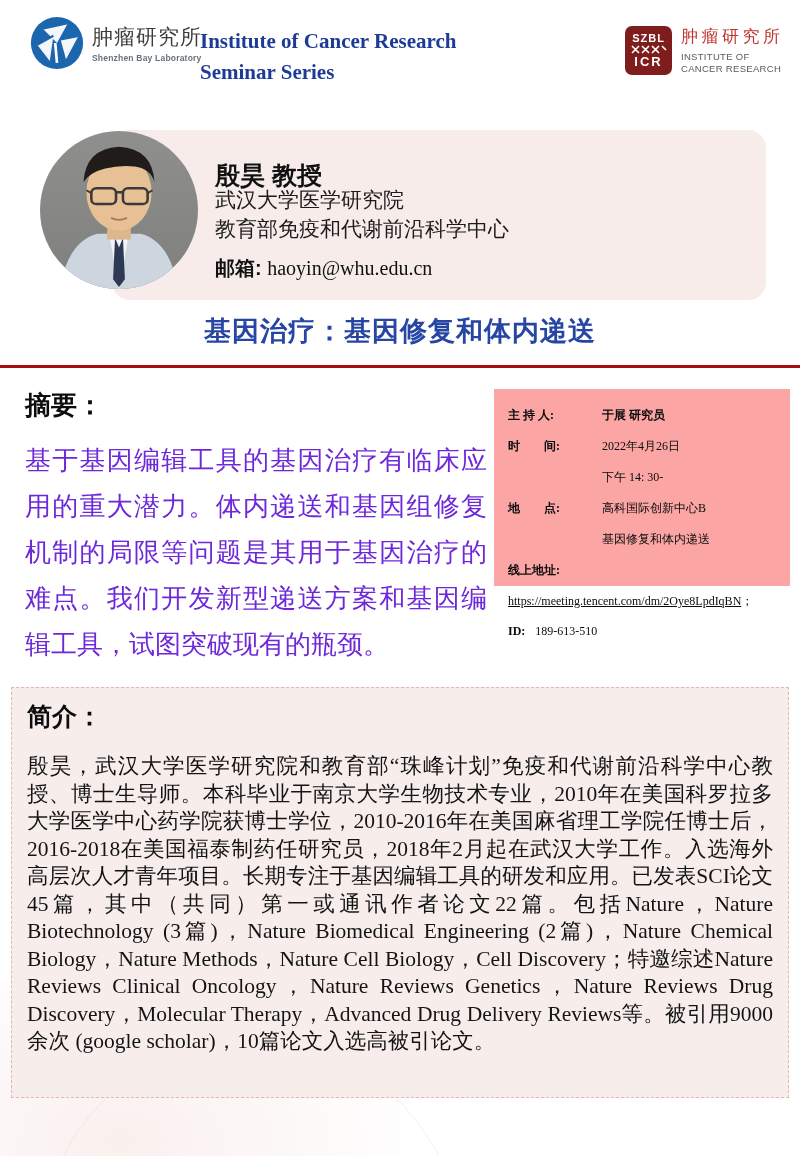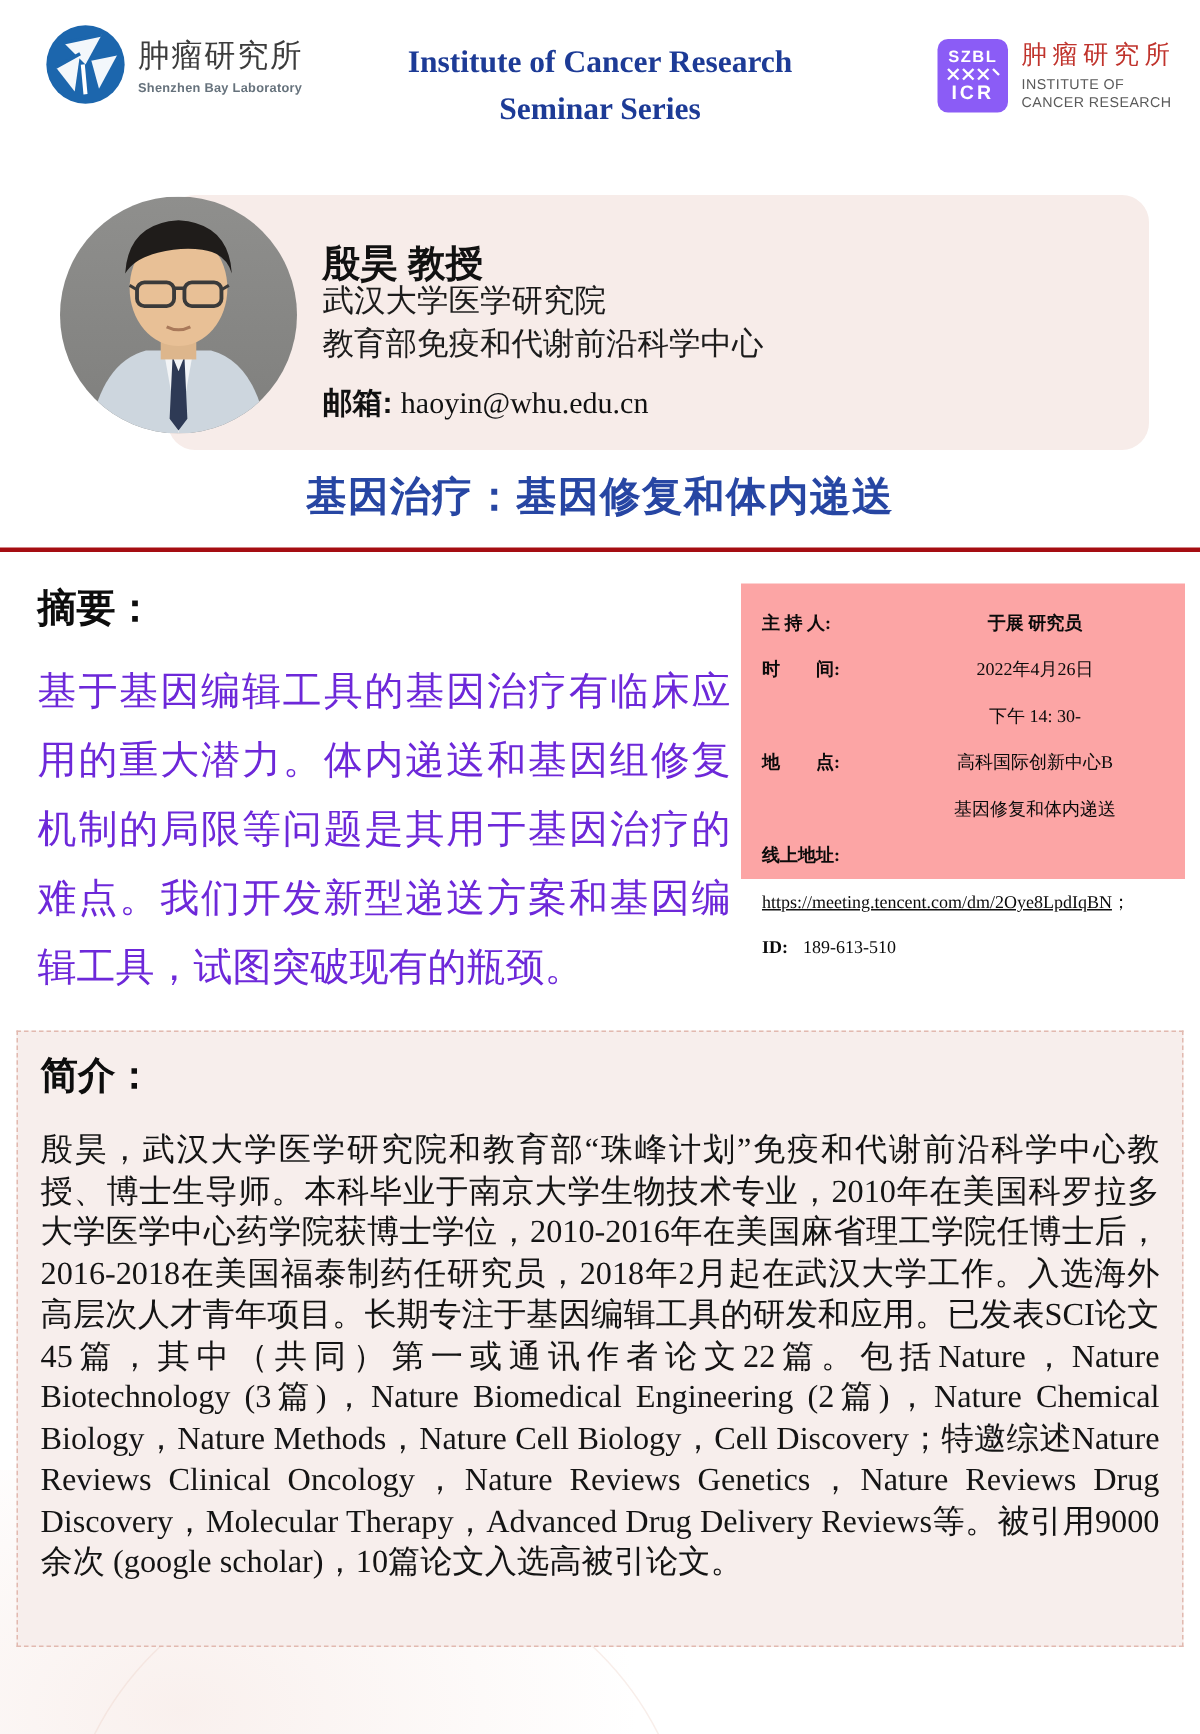--- a/index.html
+++ b/index.html
@@ -14,26 +14,26 @@
       border:1px solid rgba(235,205,195,0.35);pointer-events:none;}
 
   
   .topbar{position:absolute;left:0;top:0;width:800px;height:110px;}
   .logo-left{position:absolute;left:30px;top:16px;display:flex;align-items:center;}
   .logo-circle{width:54px;height:54px;display:block;}
   .logo-left-text{margin-left:8px;}
   .logo-cn{font-size:21px;color:#3c3c3c;letter-spacing:1px;}
   .logo-en{font-size:8.5px;font-weight:bold;color:#66727c;margin-top:2px;letter-spacing:0.2px;}
 
-  .center-title{position:absolute;left:200px;top:26px;width:400px;text-align:center;
+  .center-title{position:absolute;left:200px;top:26px;width:400px;
       font-family:"Liberation Serif","DejaVu Serif",serif;font-weight:bold;
       color:#1d3b96;font-size:21px;line-height:31px;}
 
   .logo-right{position:absolute;left:625px;top:25px;display:flex;align-items:center;}
-  .icr-badge{width:47px;height:49px;background:#8b5cf6;border-radius:7px;color:#fff;
+  .icr-badge{width:47px;height:49px;background:#7f1d1d;border-radius:7px;color:#fff;
       display:flex;flex-direction:column;align-items:center;justify-content:center;gap:1px;}
   .icr-badge .szbl{font-size:11px;font-weight:bold;letter-spacing:1px;line-height:11px;}
   .icr-badge .icr{font-size:13px;font-weight:bold;letter-spacing:2px;line-height:13px;}
   .icr-text{margin-left:9px;}
   .icr-cn{font-family:"Liberation Serif","DejaVu Serif",serif;font-size:17px;color:#c0332c;letter-spacing:3.5px;}
   .icr-en{font-size:9.5px;color:#5a5a5a;line-height:12px;margin-top:3px;letter-spacing:0.3px;}
 
   
   .speaker-card{position:absolute;left:112px;top:130px;width:654px;height:170px;
       background:#f7ece9;border-radius:18px;}
@@ -55,21 +55,21 @@
   .abstract-head{position:absolute;left:25px;top:388px;font-size:26px;font-weight:bold;color:#0d0d0d;margin:0;}
   .abstract-body{position:absolute;left:25px;top:437px;width:462px;margin:0;
       font-size:26px;line-height:46px;color:#6d28d9;text-align:justify;}
 
   
   .details-box{position:absolute;left:494px;top:389px;width:296px;height:197px;background:#fca5a5;
       box-sizing:border-box;padding:11px 12px 0 14px;
       font-family:"Liberation Serif","DejaVu Serif",serif;font-size:12px;color:#0b0b0b;line-height:31px;}
   .drow{display:flex;}
   .drow .lbl{font-weight:bold;min-width:94px;}
-  .drow .val{flex:1;text-align:center;}
+  .drow .val{flex:1;}
   .bold-line{font-weight:bold;}
   .meet-link{text-decoration:underline;word-break:break-all;color:#0b0b0b;}
   .link-wrap{line-height:30px;}
   .id-row .lbl{font-weight:bold;min-width:0;margin-right:10px;}
 
   
   .bio-box{position:absolute;left:11px;top:687px;width:778px;height:411px;box-sizing:border-box;
       background:#f7eeec;border:1px dashed #e2b9b0;padding:12px 15px 0 15px;}
   .bio-head{font-size:25px;font-weight:bold;color:#0d0d0d;margin:0 0 20px 0;}
   .bio-body{margin:0;font-family:"Liberation Serif","DejaVu Serif",serif;

